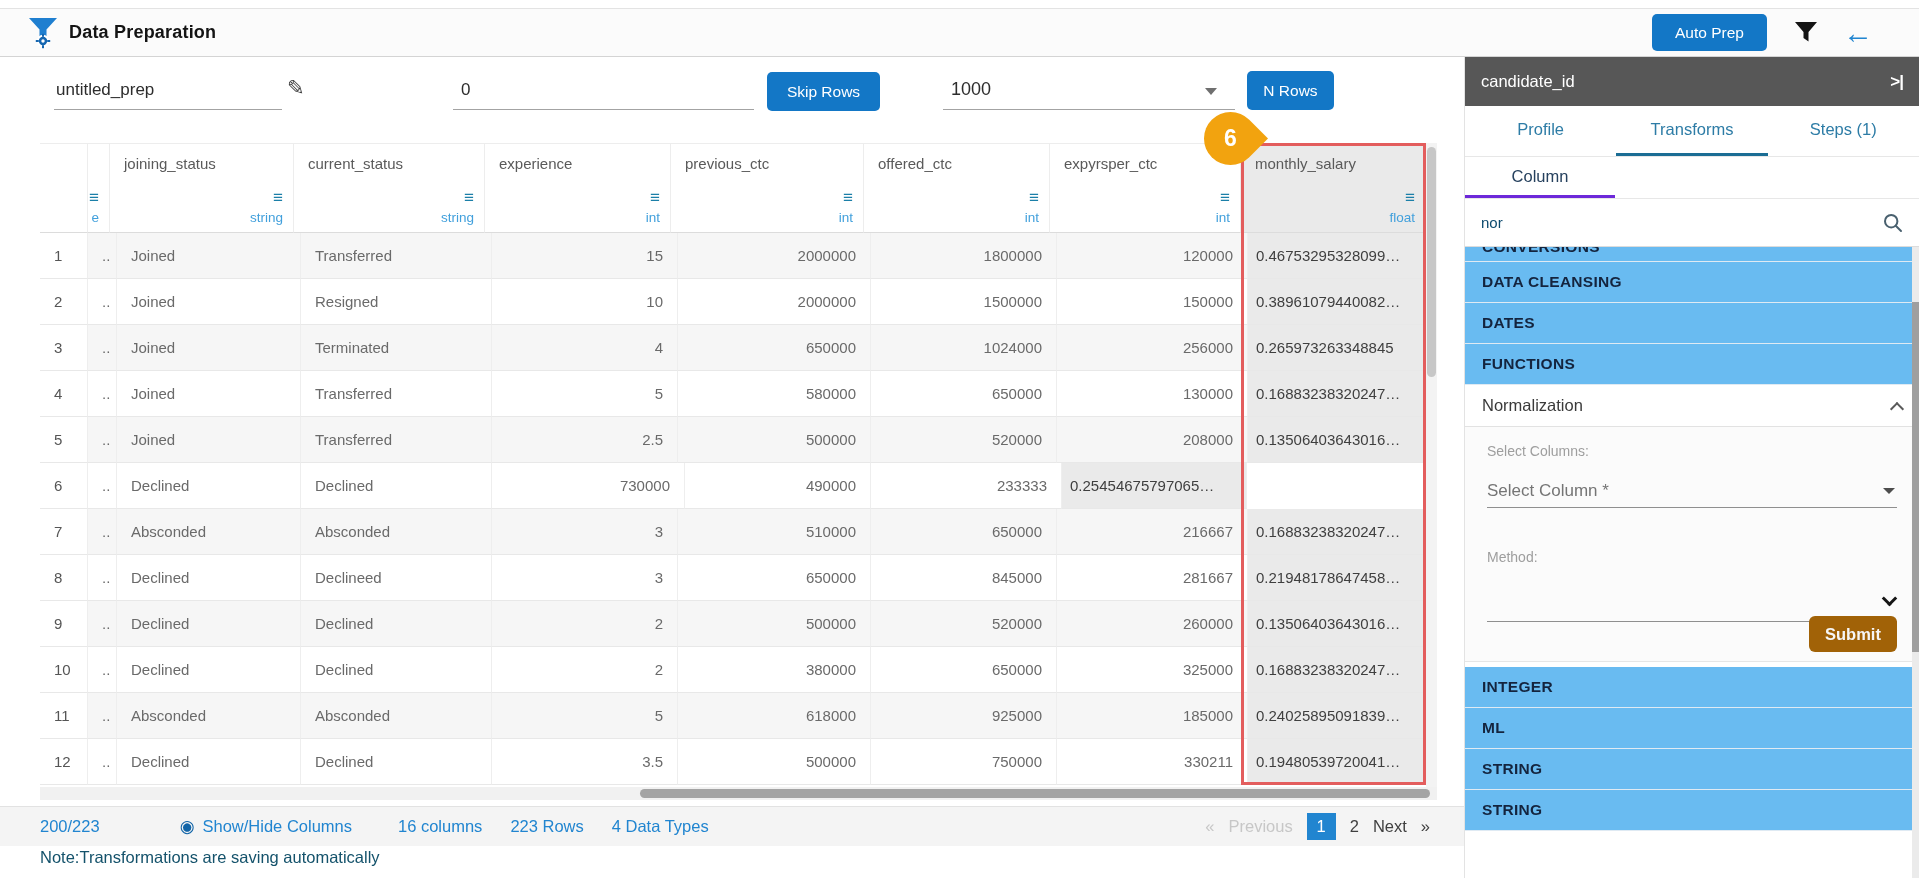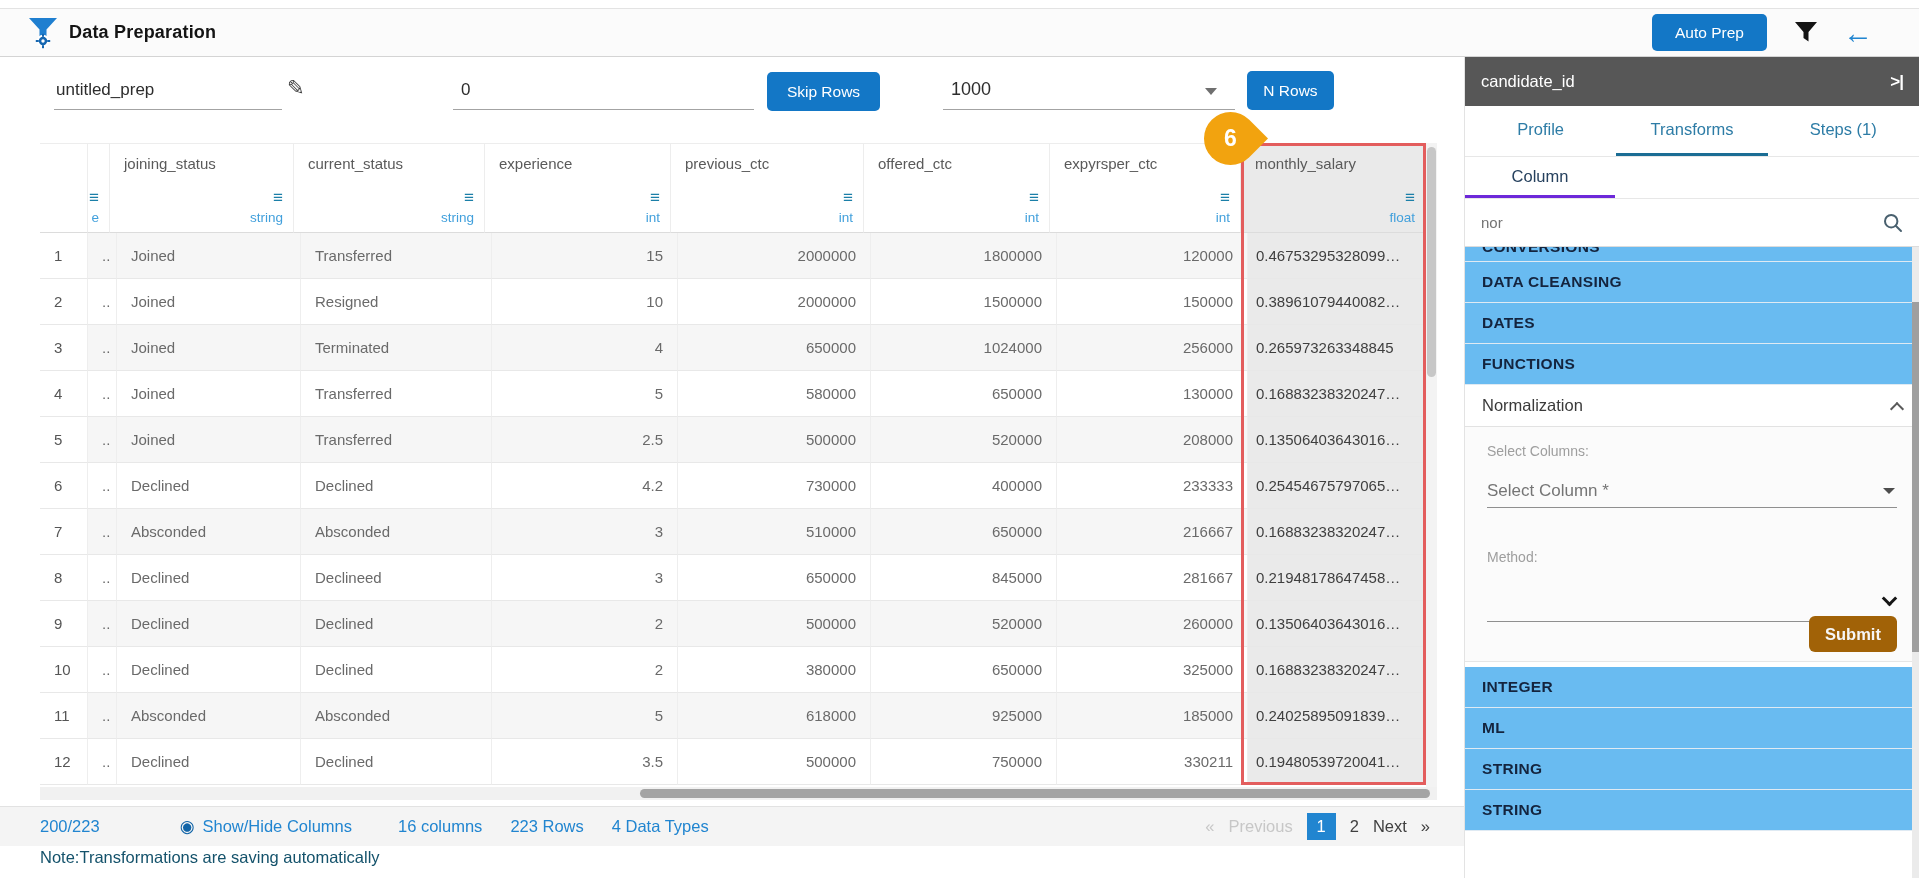--- a/index.html
+++ b/index.html
@@ -82,21 +82,21 @@
                padding:0 16px; font-size:16.5px; }
   .sb-collapse { margin-left:auto; font-weight:700; font-size:17px; letter-spacing:-1px; }
   .sb-tabs { height:51px; display:flex; border-bottom:1px solid #e7e7e7; }
   .sb-tab { flex:1; display:flex; align-items:center; justify-content:center; color:#2d7ca6;
             font-size:16.5px; border-bottom:3px solid transparent; }
   .sb-tab.active { border-bottom-color:#1b6d94; }
   .sb-subtab-row { height:42px; border-bottom:1px solid #e7e7e7; display:flex; }
   .sb-subtab { width:150px; display:flex; align-items:center; justify-content:center; color:#26415e;
                font-size:16.5px; border-bottom:3px solid #6d28d9; }
   .sb-search { height:48px; border-bottom:1px solid #dcdcdc; display:flex; align-items:center; padding:0 16px; }
-  .sb-search-val { font-size:15px; color:#737373; }
+  .sb-search-val { font-size:15px; color:#0c4a6e; }
   .sb-search-ic { margin-left:auto; }
   .sb-item { height:41px; background:#69bbf1; color:#14243e; font-size:15.5px; font-weight:600;
              letter-spacing:.3px; display:flex; align-items:center; padding-left:17px;
              border-bottom:1px solid #dfeaf3; }
   .sb-item.clipped { height:15px; position:relative; overflow:hidden; padding:0; }
   .sb-item.clipped span { position:absolute; top:-14px; left:17px; line-height:28px; }
   .sb-acc-open { height:42px; background:#fff; border-bottom:1px solid #e2e2e2; display:flex;
                  align-items:center; padding:0 17px; font-size:16.5px; color:#3a3a3a; }
   .chev-up { margin-left:auto; width:10px; height:10px; border-top:2px solid #5a5a5a;
              border-right:2px solid #5a5a5a; transform:rotate(-45deg); margin-top:6px; }
@@ -253,23 +253,22 @@
           <div class="td body-cell num" style="width: 193px;">500000</div>
           <div class="td body-cell num" style="width: 186px;">520000</div>
           <div class="td body-cell num" style="width: 191px;">208000</div>
           <div class="td body-cell hl" style="width: 185px;">0.13506403643016…</div>
         </div>
         <div class="tr">
           <div class="td rownum" style="width: 48px;">6</div>
           <div class="td body-cell" style="width: 22px;">..</div>
           <div class="td body-cell" style="width: 184px;">Declined</div>
           <div class="td body-cell" style="width: 191px;">Declined</div>
-          <div class="td body-cell num" style="width: 186px;">4.2</div>
           <div class="td body-cell num" style="width: 193px;">730000</div>
-          <div class="td body-cell num" style="width: 186px;">400000</div>
+          <div class="td body-cell num" style="width: 186px;">490000</div>
           <div class="td body-cell num" style="width: 191px;">233333</div>
           <div class="td body-cell hl" style="width: 185px;">0.25454675797065…</div>
         </div>
         <div class="tr stripe">
           <div class="td rownum" style="width: 48px;">7</div>
           <div class="td body-cell" style="width: 22px;">..</div>
           <div class="td body-cell" style="width: 184px;">Absconded</div>
           <div class="td body-cell" style="width: 191px;">Absconded</div>
           <div class="td body-cell num" style="width: 186px;">3</div>
           <div class="td body-cell num" style="width: 193px;">510000</div>

